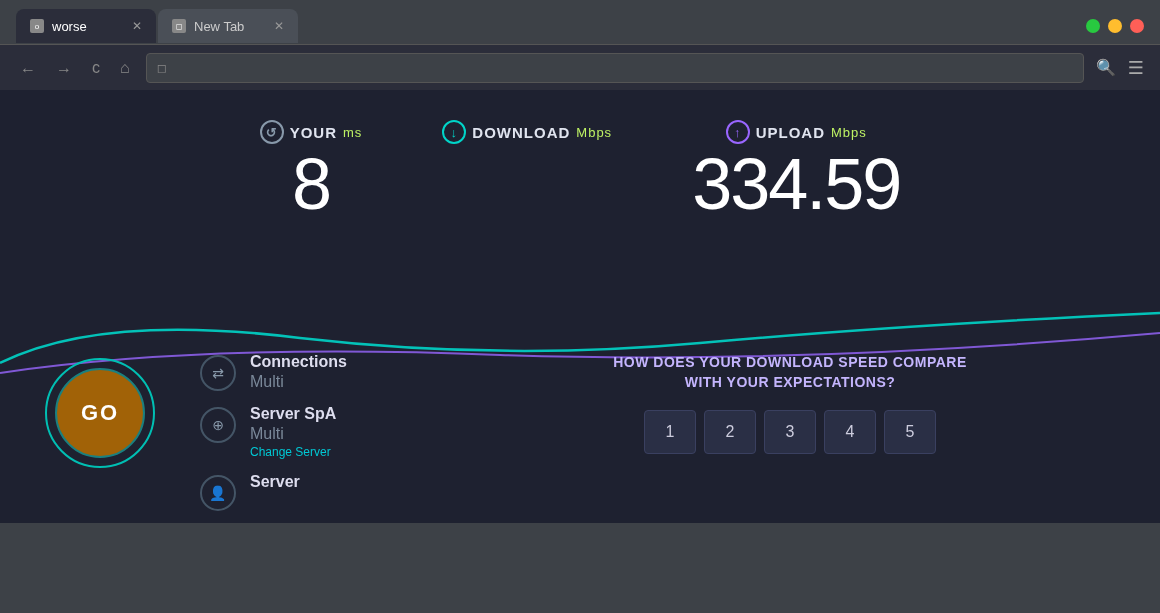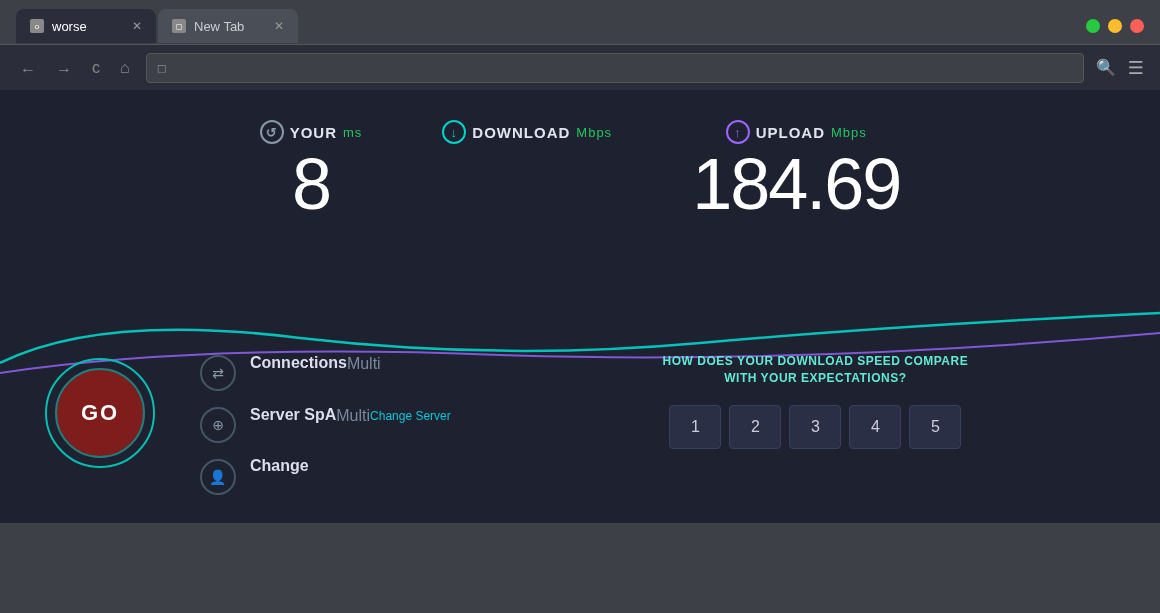--- a/index.html
+++ b/index.html
@@ -27,52 +27,52 @@
     .menu-btn { color: #aaa; font-size: 18px; cursor: pointer; }
 
     
     .speedtest { background: #1e2130; width: 100%; height: 433px; position: relative; overflow: hidden; }
 
     
     .stats-row { display: flex; justify-content: center; align-items: flex-start; gap: 80px; padding-top: 30px; }
     .stat-block { text-align: center; }
     .stat-label { display: flex; align-items: center; gap: 6px; justify-content: center; color: #aab; font-size: 14px; font-weight: 600; letter-spacing: 1px; margin-bottom: 4px; }
     .stat-label .metric-name { color: #e0e4ef; font-weight: 800; font-size: 15px; }
-    .stat-label .metric-unit { color: #22c55e; font-weight: 500; font-size: 13px; }
+    .stat-label .metric-unit { color: #bef264; font-weight: 500; font-size: 13px; }
     .stat-value { font-size: 72px; font-weight: 300; color: #ffffff; letter-spacing: -2px; line-height: 1; }
     .stat-icon { width: 24px; height: 24px; border-radius: 50%; display: flex; align-items: center; justify-content: center; font-size: 13px; }
     .ping-icon { border: 2px solid #8899aa; color: #8899aa; }
     .down-icon { border: 2px solid #00d4c8; color: #00d4c8; }
     .up-icon { border: 2px solid #9966ff; color: #9966ff; }
 
     
     .wave-area { position: absolute; bottom: 140px; left: 0; right: 0; height: 100px; }
     .wave-area svg { width: 100%; height: 100%; }
 
     
     .bottom-panel { position: absolute; bottom: 0; left: 0; right: 0; height: 200px; display: flex; align-items: flex-start; padding: 20px 40px; gap: 40px; }
 
     
     .go-btn-container { display: flex; align-items: center; justify-content: center; width: 120px; height: 120px; flex-shrink: 0; margin-top: 10px; }
     .go-btn-outer { width: 110px; height: 110px; border-radius: 50%; border: 2px solid #00bfb3; display: flex; align-items: center; justify-content: center; }
-    .go-btn-inner { width: 90px; height: 90px; border-radius: 50%; border: 2px solid #1a8080; background: #7f1d1d; display: flex; align-items: center; justify-content: center; cursor: pointer; }
+    .go-btn-inner { width: 90px; height: 90px; border-radius: 50%; border: 2px solid #1a8080; background: #a16207; display: flex; align-items: center; justify-content: center; cursor: pointer; }
     .go-btn-text { color: #fff; font-size: 22px; font-weight: 700; letter-spacing: 2px; }
 
     
     .server-info { display: flex; flex-direction: column; gap: 14px; padding-top: 10px; min-width: 200px; }
     .info-row { display: flex; align-items: flex-start; gap: 14px; }
     .info-icon { width: 36px; height: 36px; border-radius: 50%; border: 2px solid #445566; display: flex; align-items: center; justify-content: center; color: #8899aa; font-size: 14px; flex-shrink: 0; margin-top: 2px; }
-    .info-text { display: flex; flex-direction: row; align-items: center; }
+    .info-text { display: flex; flex-direction: column; }
     .info-title { color: #dde; font-size: 16px; font-weight: 600; }
     .info-subtitle { color: #7a8899; font-size: 16px; margin-top: 2px; }
     .info-link { color: #00c8d4; font-size: 12px; margin-top: 2px; cursor: pointer; text-decoration: none; }
 
     
     .survey { flex: 1; padding-top: 10px; padding-left: 20px; }
-    .survey-title { color: #5eead4; font-size: 12px; font-weight: 700; text-align: center; line-height: 1.4; margin-bottom: 18px; letter-spacing: 0.5px; }
+    .survey-title { color: #c4b5fd; font-size: 14px; font-weight: 700; text-align: center; line-height: 1.4; margin-bottom: 18px; letter-spacing: 0.5px; }
     .survey-ratings { display: flex; gap: 8px; justify-content: center; margin-bottom: 8px; }
     .rating-btn { width: 52px; height: 44px; background: #2a2f45; border: 1px solid #3a4060; border-radius: 4px; color: #ccd; font-size: 16px; font-weight: 500; display: flex; align-items: center; justify-content: center; cursor: pointer; }
     .survey-labels { display: flex; justify-content: space-between; padding: 0 4px; }
     .survey-label { color: #778899; font-size: 12px; }
   </style>
 </head>
 <body>
 
 <div>
 
@@ -127,21 +127,21 @@
           <span class="metric-unit">Mbps</span>
         </div>
       </div>
 
       <div class="stat-block">
         <div class="stat-label">
           <div class="stat-icon up-icon">↑</div>
           <span class="metric-name">UPLOAD</span>
           <span class="metric-unit">Mbps</span>
         </div>
-        <div class="stat-value">184.69</div>
+        <div class="stat-value">334.59</div>
       </div>
     </div>
 
     <div class="wave-area">
       <svg viewBox="0 0 1160 100" preserveAspectRatio="none" xmlns="http://www.w3.org/2000/svg">
 
         <path d="M0,80 Q100,30 300,55 Q500,78 700,60 Q900,42 1160,30" fill="none" stroke="#00d4c8" stroke-width="2.5" opacity="0.9"></path>
 
         <path d="M0,90 Q200,60 500,72 Q800,82 1160,50" fill="none" stroke="#9966ff" stroke-width="2" opacity="0.8"></path>
       </svg>
@@ -171,21 +171,21 @@
           <div class="info-text">
             <span class="info-title">Server SpA</span>
             <span class="info-subtitle">Multi</span>
             <a class="info-link">Change Server</a>
           </div>
         </div>
 
         <div class="info-row">
           <div class="info-icon">👤</div>
           <div class="info-text">
-            <span class="info-title">Change</span>
+            <span class="info-title">Server</span>
           </div>
         </div>
       </div>
 
       <div class="survey">
         <div class="survey-title">
           HOW DOES YOUR DOWNLOAD SPEED COMPARE<br>WITH YOUR EXPECTATIONS?
         </div>
         <div class="survey-ratings">
           <div class="rating-btn">1</div>

